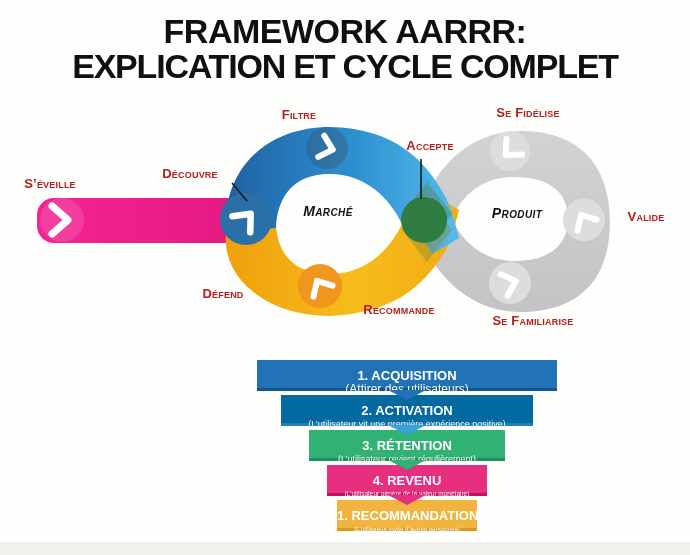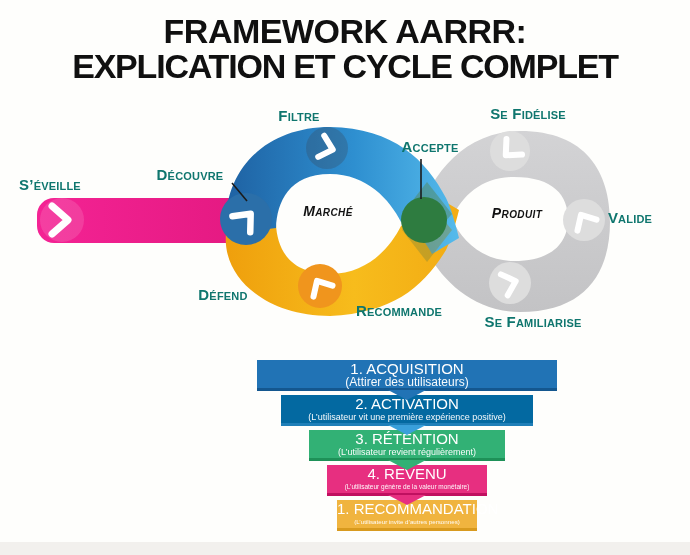--- a/index.html
+++ b/index.html
@@ -14,33 +14,33 @@
   .title{
     position:absolute;top:14px;left:0;width:690px;text-align:center;
     font-weight:bold;color:#101010;line-height:1.02;letter-spacing:-0.5px;
   }
   .title .l1{font-size:34px;}
   .title .l2{font-size:34px;letter-spacing:-1.2px;}
 
   
   svg.diagram{position:absolute;top:0;left:0;}
   .lbl{
-    position:absolute;font-weight:bold;font-size:15px;color:#0f766e;
+    position:absolute;font-weight:bold;font-size:13px;color:#b91c1c;
     font-variant:small-caps;letter-spacing:.2px;white-space:nowrap;
     transform:translateX(-50%);pointer-events:none;
   }
   .lbl.big{font-size:14px;font-style:italic;letter-spacing:.4px;color:#121212;}
 
   
   .funnel{position:absolute;top:360px;left:0;width:690px;}
   .step{
     position:relative;left:62px;margin:0 auto 4px auto;
     height:28px;border-bottom:3px solid;text-align:center;color:#fff;
   }
-  .step-title{font-size:15px;font-weight:normal;line-height:16px;padding-top:1px;white-space:nowrap;}
+  .step-title{font-size:13px;font-weight:bold;line-height:16px;padding-top:8px;white-space:nowrap;}
   .step-sub{font-size:9px;line-height:10px;opacity:.96;white-space:nowrap;}
   .step-arrow{
     position:absolute;left:50%;bottom:-12px;transform:translateX(-50%);
     width:0;height:0;border-left:19px solid transparent;border-right:19px solid transparent;
     border-top:10px solid #000;z-index:3;
   }
   .bottom-strip{position:absolute;left:0;top:542px;width:690px;height:13px;background:#F2F0ED;}
 </style>
 </head>
 <body>
@@ -122,21 +122,21 @@
 
     <line x1="232" y1="183" x2="247" y2="201" stroke="#1B1B1B" stroke-width="1.6"></line>
     <line x1="421" y1="159" x2="421" y2="199" stroke="#1B1B1B" stroke-width="1.6"></line>
   </svg>
 
   <div class="lbl" style="left:50px;top:176px">S’éveille</div>
   <div class="lbl" style="left:190px;top:166px">Découvre</div>
   <div class="lbl" style="left:299px;top:107px">Filtre</div>
   <div class="lbl" style="left:430px;top:138px">Accepte</div>
   <div class="lbl" style="left:528px;top:105px">Se Fidélise</div>
-  <div class="lbl" style="left:630px;top:209px">Valide</div>
+  <div class="lbl" style="left:646px;top:209px">Valide</div>
   <div class="lbl" style="left:223px;top:286px">Défend</div>
   <div class="lbl" style="left:399px;top:302px">Recommande</div>
   <div class="lbl" style="left:533px;top:313px">Se Familiarise</div>
   <div class="lbl big" style="left:328px;top:203px">Marché</div>
   <div class="lbl big" style="left:517px;top:205px">Produit</div>
 
   <div class="funnel">
       <div class="step" style="width: 300px; background: rgb(33, 115, 181); border-bottom-color: rgb(20, 87, 143);">
         <div class="step-title">1. ACQUISITION</div>
         <div class="step-sub" style="font-size: 12px;">(Attirer des utilisateurs)</div>

